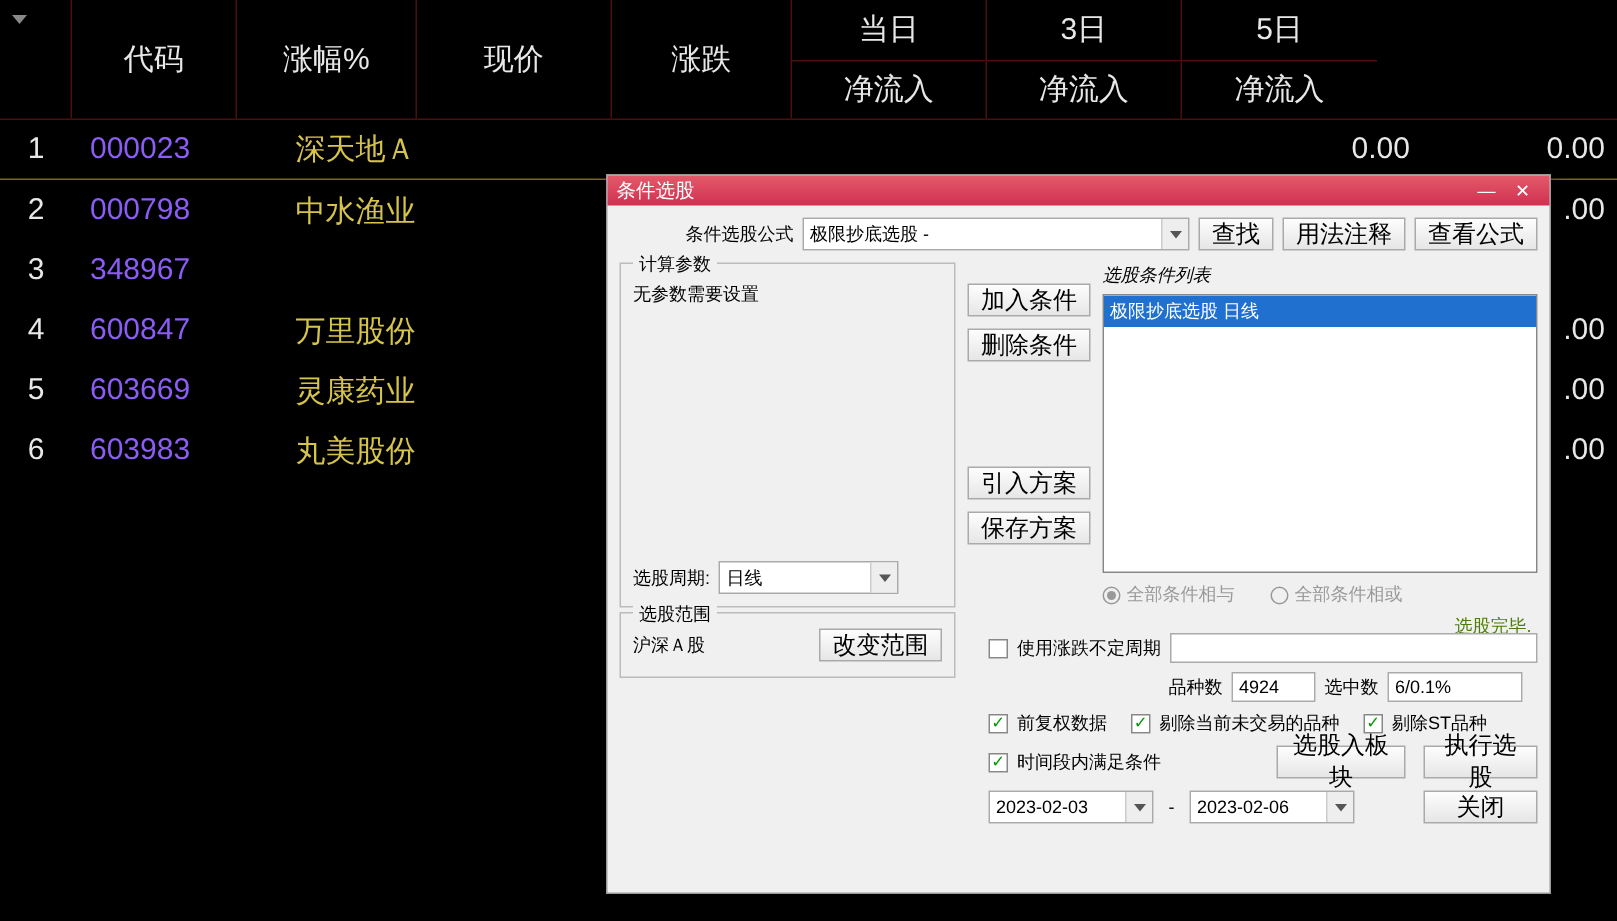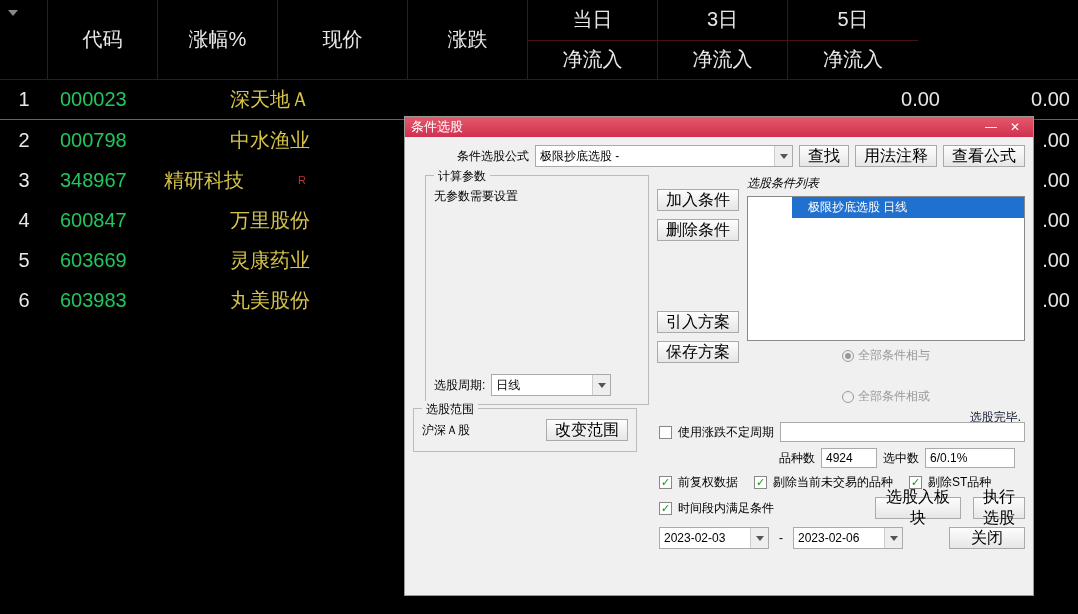--- a/index.html
+++ b/index.html
@@ -64,22 +64,22 @@
 .table-body { }
 .row {
   display: flex;
   height: 40px;
   align-items: center;
   font-size: 20px;
 }
 .row:first-child { border-bottom: 1px solid #7a6a10; }
 .td { display: flex; align-items: center; padding: 0 8px; height: 100%; }
 .td.idx { width: 48px; color: #e8e8e8; justify-content: center; }
-.td.code { width: 110px; color: #22c55e; justify-content: flex-start; padding-left: 12px; }
-.td.name { width: 160px; color: #d6c44a; justify-content: flex-end; padding-left: 6px; }
+.td.code { width: 110px; color: #8b5cf6; justify-content: flex-start; padding-left: 12px; }
+.td.name { width: 160px; color: #d6c44a; justify-content: center; padding-left: 6px; }
 .td.pct { width: 120px; color: #d22; justify-content: flex-end; }
 .td.price { width: 130px; justify-content: flex-end; }
 .td.chg { width: 120px; justify-content: flex-end; }
 .td.d1 { width: 130px; justify-content: flex-end; color: #e8e8e8; }
 .td.d3 { width: 130px; justify-content: flex-end; color: #e8e8e8; }
 .td.d5 { width: 130px; justify-content: flex-end; color: #e8e8e8; }
 
 .r-marker { font-size: 11px; color: #b33; margin-left: auto; margin-right: 4px; }
 
 
@@ -157,52 +157,51 @@
   position: relative;
   background: #f0f0f0;
 }
 .fieldset .legend {
   position: absolute;
   top: -8px; left: 8px;
   background: #f0f0f0;
   padding: 0 4px;
   font-size: 12px;
 }
-.fs-calc { width: 224px; height: 230px; display: flex; flex-direction: column; margin-left: 12px; }
+.fs-calc { width: 224px; height: 230px; display: flex; flex-direction: column; }
 .calc-text { flex: 1; }
 .period-row { display: flex; align-items: center; gap: 6px; margin-top: auto; }
 .period-row .combo { width: 120px; flex: none; }
 
 .col-mid { width: 82px; display: flex; flex-direction: column; gap: 8px; padding-top: 14px; }
 .col-mid .btn { width: 82px; }
 .col-mid .spacer { height: 54px; }
 
 .col-right { flex: 1; display: flex; flex-direction: column; }
 .list-label { margin-bottom: 4px; font-style: italic; }
 .listbox {
   flex: 1;
   border: 1px solid #888;
   background: #fff;
   height: 196px;
   overflow: auto;
 }
 .listitem {
-  padding: 2px 16px;
+  padding: 2px 4px;
   background: #2070d0;
   color: #fff;
-  margin-left: 44px;
-}
-.radio-row { display: flex; gap: 24px; margin-top: 6px; color: #999; align-items: center; flex-direction: column; }
+}
+.radio-row { display: flex; gap: 24px; margin-top: 6px; color: #999; align-items: center; }
 .radio-row label { display: flex; align-items: center; gap: 4px; }
 .radio { width:12px;height:12px;border:1px solid #999;border-radius:50%; }
 .radio.filled::after{content:"";display:block;width:6px;height:6px;background:#999;border-radius:50%;margin:2px;}
 
 .fs-range { width: 224px; height: 44px; margin-top: 3px; display: flex; align-items: center; justify-content: space-between; padding: 8px; }
 
-.status-red { color: #0f172a; text-align: right; margin-top: 4px; padding-right: 4px; }
+.status-red { color: #4d7c0f; text-align: right; margin-top: 4px; padding-right: 4px; }
 
 .lower { margin-left: 246px; margin-top: -36px; }
 .check-row { display: flex; align-items: center; gap: 6px; margin-top: 6px; }
 .checkbox {
   width: 13px; height: 13px;
   border: 1px solid #888;
   background: #fff;
   display: inline-flex; align-items: center; justify-content: center;
 }
 .checkbox.checked::after {
@@ -291,24 +290,20 @@
     <div class="td pct"></div>
       <div class="td price"></div>
       <div class="td chg"></div>
       <div class="td d1"></div>
       <div class="td d3"></div>
     <div class="td d5">.00</div>
   </div>
   <div class="row">
     <div class="td idx">3</div>
     <div class="td code">348967</div>
-    <div class="td name">
-        <span>精研科技</span>
-        <span class="r-marker">R</span>
-      </div>
     <div class="td pct"></div>
       <div class="td price"></div>
       <div class="td chg"></div>
       <div class="td d1"></div>
       <div class="td d3"></div>
     <div class="td d5">.00</div>
   </div>
   <div class="row">
     <div class="td idx">4</div>
     <div class="td code">600847</div>
@@ -435,21 +430,21 @@
         <span>前复权数据</span>
         <span class="checkbox checked" style="margin-left:10px;"></span>
         <span>剔除当前未交易的品种</span>
         <span class="checkbox checked" style="margin-left:10px;"></span>
         <span>剔除ST品种</span>
       </div>
       <div class="bottom-row">
         <span class="checkbox checked"></span>
         <span>时间段内满足条件</span>
         <button class="btn" style="width:86px;">选股入板块</button>
-        <button class="btn" style="width:52px;">执行选股</button>
+        <button class="btn" style="width:76px;">执行选股</button>
       </div>
       <div class="date-row">
         <div class="combo">
           <span>2023-02-03</span>
           <span class="arrow"></span>
         </div>
         <span class="dash">-</span>
         <div class="combo">
           <span>2023-02-06</span>
           <span class="arrow"></span>

